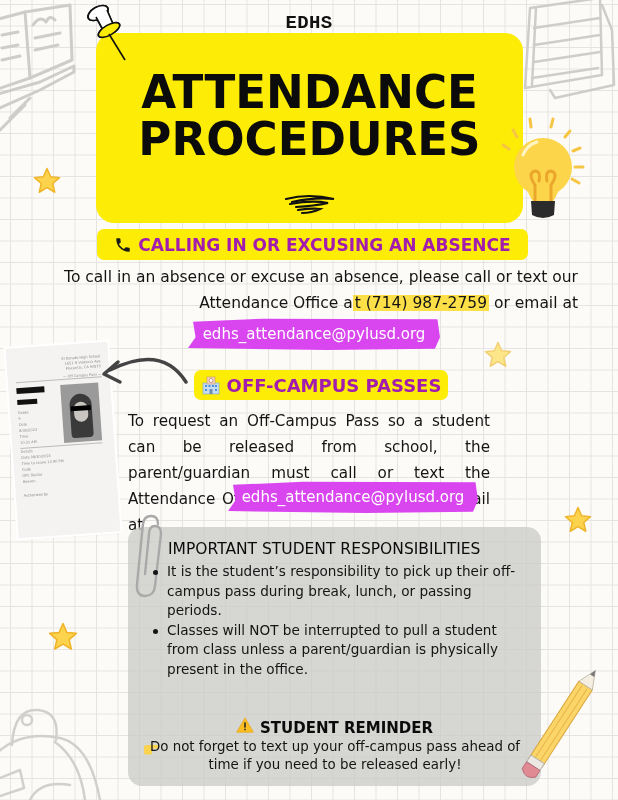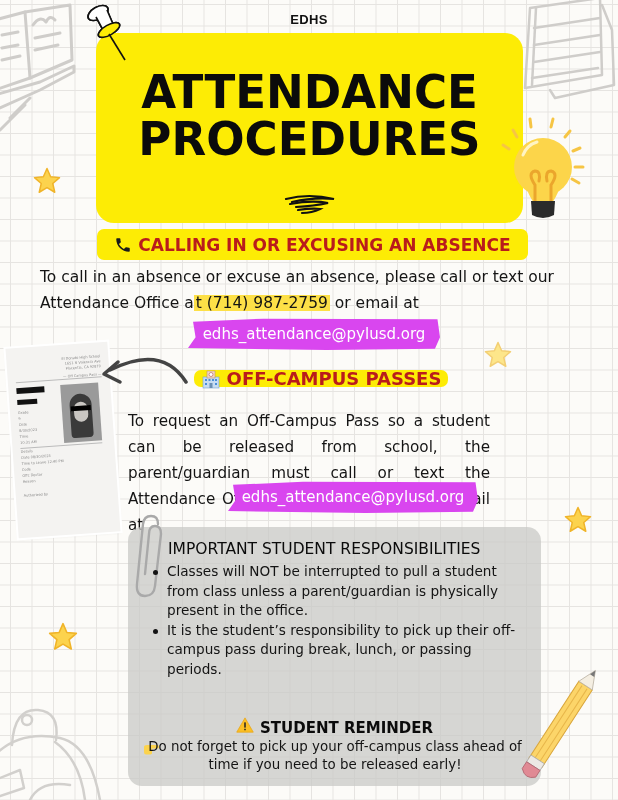--- a/index.html
+++ b/index.html
@@ -13,51 +13,51 @@
     background-size: 21.5px 21.5px;
     background-position: 10px 4px;
     font-family: "DejaVu Sans", sans-serif;
     color: #111;
   }
   .abs { position: absolute; }
 
   
   .school {
     position: absolute; left: 0; width: 618px; top: 12px;
-    text-align: center; font-weight: 700; font-size: 13px; letter-spacing: 0.3px;
-    font-family: Liberation Sans, sans-serif;
+    text-align: center; font-weight: 700; font-size: 19px; letter-spacing: 0.3px;
+    font-family: Liberation Mono, monospace;
   }
   .title-box {
     position: absolute; left: 96px; top: 33px; width: 427px; height: 190px;
     background: #fdec05; border-radius: 18px;
   }
   .title-line {
     position: absolute; left: 96px; width: 427px; text-align: center;
     font-family: "DejaVu Sans", sans-serif; font-weight: 700;
     font-size: 47px; letter-spacing: 0px; line-height: 1; color: #0b0b0b;
     transform: scaleX(0.96);
   }
   .title-1 { top: 68px; }
   .title-2 { top: 115px; }
 
   
   .badge {
     position: absolute; background: #fdec05; border-radius: 7px;
     display: flex; align-items: center; justify-content: center; gap: 6px;
-    font-family: "DejaVu Sans", sans-serif; font-weight: 700; color: #b91c1c;
+    font-family: "DejaVu Sans", sans-serif; font-weight: 700; color: #a21caf;
   }
   .badge-calling { left: 97px; top: 229px; width: 431px; height: 31px; font-size: 17px; }
-  .badge-offcampus { left: 194px; top: 370px; width: 254px; height: 17px; font-size: 18px; }
+  .badge-offcampus { left: 194px; top: 370px; width: 254px; height: 30px; font-size: 18px; }
   .badge-icon { display: inline-flex; align-items: center; }
 
   .para {
     position: absolute; font-family: "DejaVu Sans", sans-serif;
     font-size: 15.5px; line-height: 26px; color: #141414;
   }
-  .para-calling { left: 40px; width: 538px; top: 264px; text-align: left; }
+  .para-calling { left: 40px; width: 538px; top: 264px; text-align: right; }
   .para-offcampus { left: 128px; width: 362px; top: 408px; text-align: justify; text-align-last: justify; font-size: 15.2px; line-height: 26px; }
   .hl { background: linear-gradient(to bottom, transparent 5%, #fde047 5%, #fde047 92%, transparent 92%); padding: 0 2px; }
 
   .email-badge {
     position: absolute; height: 32px; background: #d946ef;
     color: #fff; font-family: "DejaVu Sans", sans-serif; font-size: 15px;
     display: flex; align-items: center; justify-content: center;
     clip-path: polygon(2% 12%, 30% 2%, 99% 4%, 100% 60%, 98% 96%, 55% 100%, 0% 94%, 3% 60%);
   }
   .email-1 { left: 188px; top: 318px; width: 252px; }
@@ -278,41 +278,41 @@
 </svg>
 
 <div class="resp-box"></div>
 
 <svg class="abs" style="left:133px;top:514px" width="36" height="85" viewBox="0 0 36 85">
   <path d="M25 10 Q25 2 18 2 Q11 2 10 10 L4 70 Q3 82 12 82 Q21 82 22 72 L28 20 Q28 12 22 12 Q16 12 16 20 L12 60" fill="none" stroke="#a9a9a9" stroke-width="2.4" stroke-linecap="round"></path>
 </svg>
 
 <div class="resp-title">IMPORTANT STUDENT RESPONSIBILITIES</div>
 <ul class="resp-list">
+  <li>It is the student’s responsibility to pick up their off-campus pass during break, lunch, or passing periods.</li>
   <li>Classes will NOT be interrupted to pull a student from class unless a parent/guardian is physically present in the office.</li>
-  <li>It is the student’s responsibility to pick up their off-campus pass during break, lunch, or passing periods.</li>
 </ul>
 
 <div class="reminder-title">
   <span>
     <svg width="18" height="16" viewBox="0 0 24 21">
         <path d="M12 1 L23 20 L1 20 Z" fill="#fbbf24" stroke="#e9a40f" stroke-width="1" stroke-linejoin="round"></path>
         <rect x="11" y="7" width="2" height="7" fill="#222"></rect>
         <rect x="11" y="15.5" width="2" height="2" fill="#222"></rect>
       </svg>
   </span>
   <span>STUDENT REMINDER</span>
 </div>
 
 <span class="point-icon">
   <svg width="16" height="12" viewBox="0 0 16 12">
       <path d="M1 4 Q1 2 4 2 L14 2 Q16 2 16 4 Q16 5.5 14 5.5 L9 5.5 L9 10 Q9 11.5 6 11.5 L3 11.5 Q1 11.5 1 9 Z" fill="#fcd34d"></path>
     </svg>
 </span>
-<div class="reminder-text">Do not forget to pick up your off-campus class ahead of time if you need to be released early!</div>
+<div class="reminder-text">Do not forget to text up your off-campus pass ahead of time if you need to be released early!</div>
 
 <svg class="abs" style="left:520px;top:660px" width="80" height="130" viewBox="0 0 80 130">
   <g transform="rotate(33 40 65)">
     <rect x="32" y="18" width="16" height="92" fill="#fcd569" stroke="#d9a63c" stroke-width="1"></rect>
     <path d="M37 20 L37 108 M43 20 L43 108" stroke="#e8b64a" stroke-width="1"></path>
     <path d="M32 18 L40 0 L48 18 Z" fill="#f4eee2" stroke="#bdb6a8" stroke-width="0.8"></path>
     <path d="M37.5 6 L40 0 L42.5 6 Z" fill="#777"></path>
     <rect x="32" y="106" width="16" height="8" fill="#ece9e4" stroke="#aaa" stroke-width="0.8"></rect>
     <path d="M32 114 L48 114 L48 122 Q40 130 32 122 Z" fill="#e08a94" stroke="#b06570" stroke-width="0.8"></path>
   </g>

